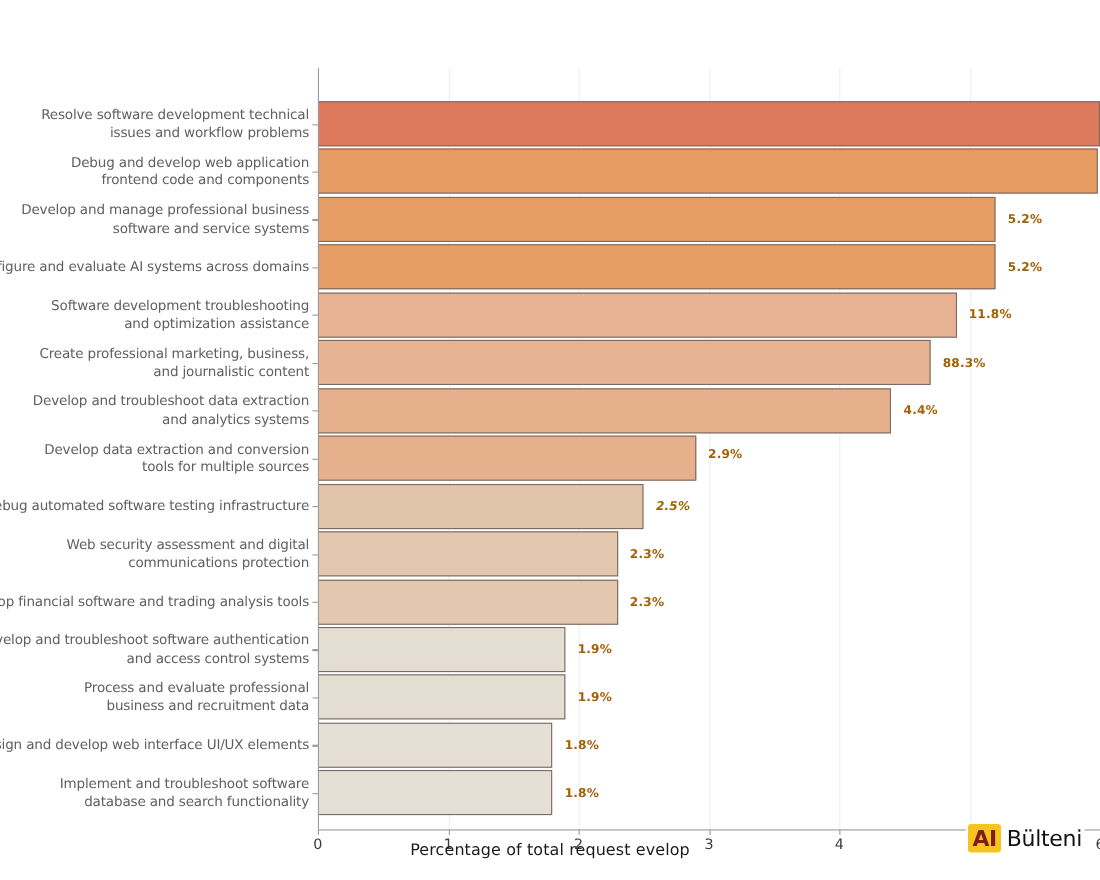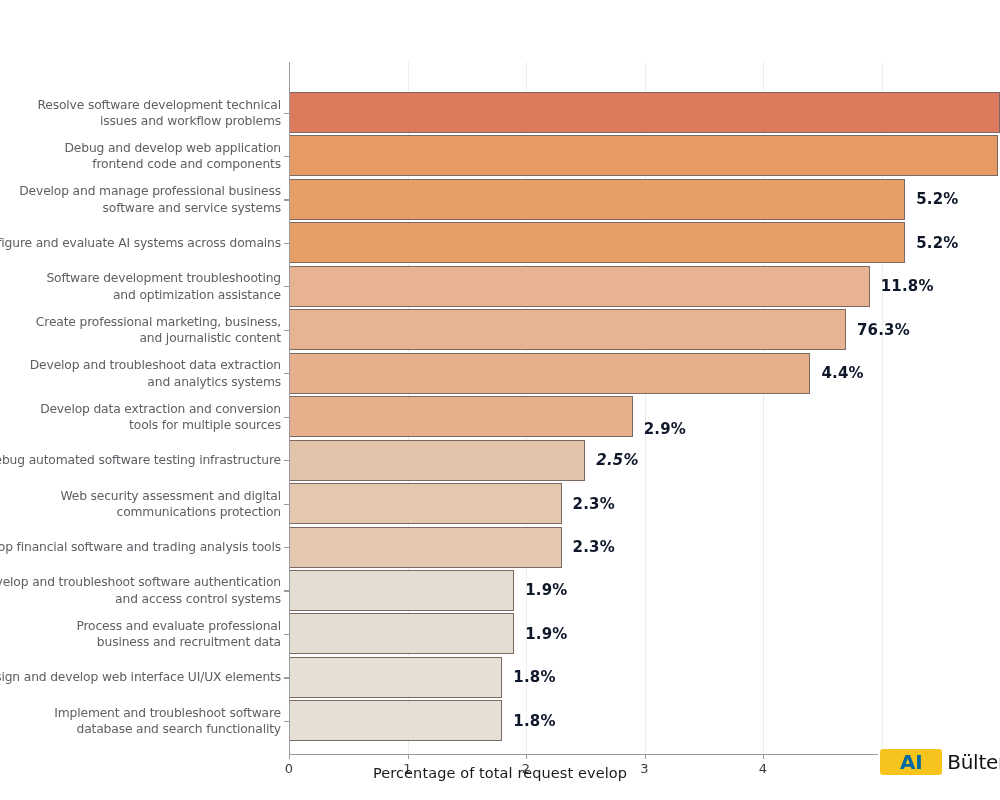--- a/index.html
+++ b/index.html
@@ -80,23 +80,23 @@
   .bar {
     position: absolute;
     left: 0; top: 0;
     height: 41px;
     border: 1px solid #7a6a62;
   }
   .bar-value {
     position: absolute;
     top: 50%;
     transform: translateY(-50%);
-    font-size: 15px;
+    font-size: 11px;
     font-weight: bold;
-    color: #0f172a;
+    color: #a16207;
     white-space: nowrap;
     letter-spacing: 0.2px;
   }
   .ytick-wrap {
     position: absolute;
     left: -1000px;
     width: 1000px;
     text-align: right;
     top: 50%;
     transform: translateY(-50%);
@@ -143,25 +143,25 @@
     position: absolute;
     left: 878px; top: 748px;
     display: flex;
     align-items: center;
     height: 28px;
     background: #ffffff;
     padding: 0 2px;
   }
   #logo .logo-ai {
     background: #f7c41d;
-    color: #0369a1;
+    color: #7f1d1d;
     font-weight: bold;
     font-size: 20px;
     line-height: 26px;
-    padding: 0 20px;
+    padding: 0 4px;
     border-radius: 3px;
     letter-spacing: -0.3px;
   }
   #logo .logo-word {
     color: #111111;
     font-size: 20px;
     line-height: 26px;
     padding-left: 5px;
     letter-spacing: -0.3px;
   }
@@ -346,23 +346,23 @@
         <div class="xtick-mark" style="left: 474px;"></div>
         <div class="xtick-label" style="left: 474px;">4</div>
         <div class="xtick-mark" style="left: 592.5px;"></div>
         <div class="xtick-label" style="left: 592.5px;">5</div>
         <div class="xtick-label" style="left: 711px;">6</div>
       </div>
     <div id="bar-values">
         <div class="bar-value" style="left: 627.2px; top: 137.4px;">5.2%</div>
         <div class="bar-value" style="left: 627.2px; top: 180.85px;">5.2%</div>
         <div class="bar-value" style="left: 591.65px; top: 224.3px;">11.8%</div>
-        <div class="bar-value" style="left: 567.95px; top: 267.75px;">76.3%</div>
+        <div class="bar-value" style="left: 567.95px; top: 267.75px;">88.3%</div>
         <div class="bar-value" style="left: 532.4px; top: 311.2px;">4.4%</div>
-        <div class="bar-value" style="left: 354.65px; top: 367px;">2.9%</div>
+        <div class="bar-value" style="left: 354.65px; top: 351px;">2.9%</div>
         <div class="bar-value" style="left: 307.25px; top: 398.1px; font-style: italic;">2.5%</div>
         <div class="bar-value" style="left: 283.55px; top: 441.55px;">2.3%</div>
         <div class="bar-value" style="left: 283.55px; top: 485px;">2.3%</div>
         <div class="bar-value" style="left: 236.15px; top: 528.45px;">1.9%</div>
         <div class="bar-value" style="left: 236.15px; top: 571.9px;">1.9%</div>
         <div class="bar-value" style="left: 224.3px; top: 615.35px;">1.8%</div>
         <div class="bar-value" style="left: 224.3px; top: 658.8px;">1.8%</div>
       </div>
   </div>
 

